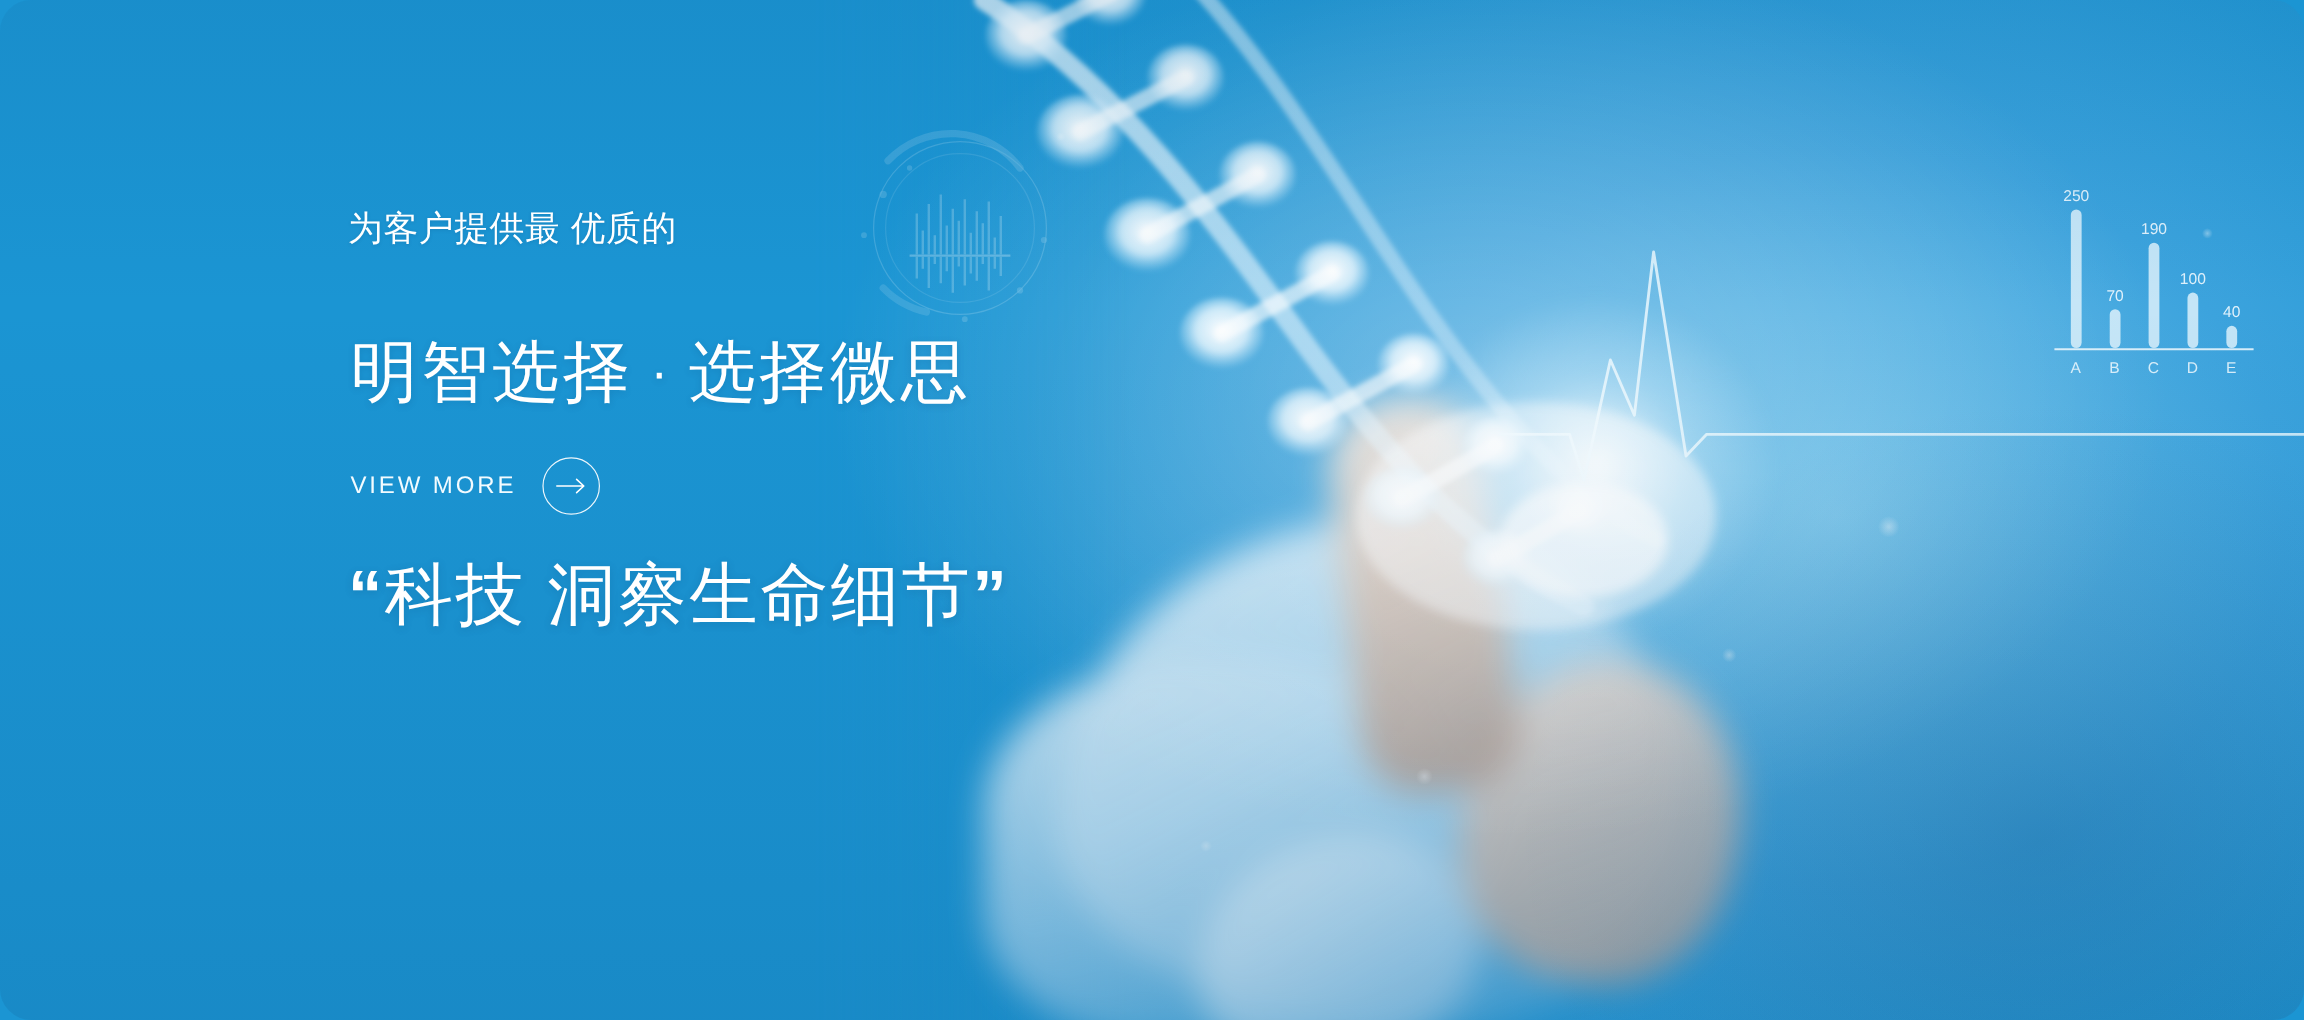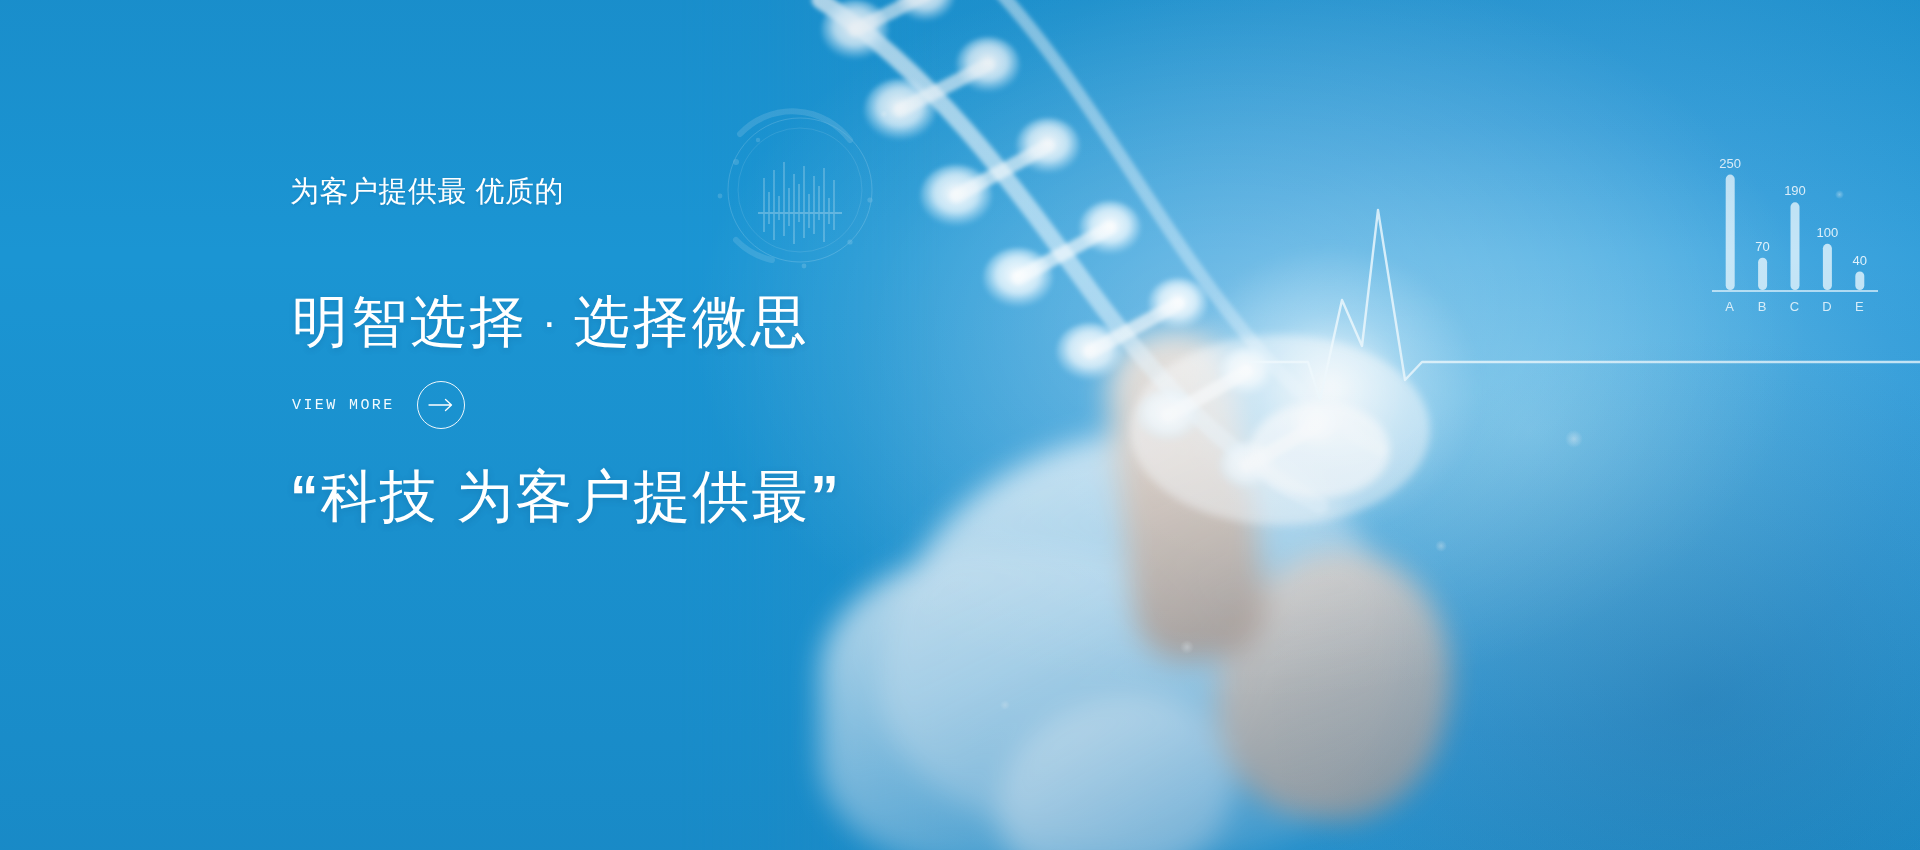--- a/index.html
+++ b/index.html
@@ -3,21 +3,21 @@
 <meta charset="utf-8">
 <title>Hero Banner</title>
 <style>
   html,body{margin:0;padding:0;}
   body{
     width:1920px;height:850px;overflow:hidden;
     background:#1b95d3;
     font-family:"Liberation Sans","DejaVu Sans",sans-serif;
     -webkit-font-smoothing:antialiased;
   }
-  .stage{position:relative;width:1920px;height:850px;overflow:hidden;background:#1b95d3;}
+  .stage{position:relative;width:1920px;height:850px;overflow:hidden;background:#1b95d3;border-radius:26px;}
 
   
   .bg-base{position:absolute;inset:0;
     background:
       radial-gradient(1100px 900px at 1530px 430px, #6fc2ea 0%, #3ca3dd 34%, #1f97d4 62%, #1b95d3 100%),
       linear-gradient(90deg,#1b95d3 0%,#1b95d3 44%,#1c94d2 100%);
   }
   .bg-left-flat{position:absolute;left:0;top:0;width:49%;height:100%;
     background:#1b95d3;
     -webkit-mask-image:linear-gradient(90deg,#000 0%,#000 72%,transparent 100%);
@@ -75,26 +75,26 @@
   
   .content{position:absolute;left:290px;top:0;width:720px;height:850px;}
 
   .subtitle{position:absolute;top:168px;left:0;color:#ffffff;
     font-size:29px;line-height:46px;font-weight:400;letter-spacing:.5px;
     text-shadow:0 1px 3px rgba(0,60,110,.18);white-space:nowrap;}
   .subtitle .l2{display:block;}
 
   .headline{position:absolute;top:274px;left:2px;color:#ffffff;
     font-size:56px;line-height:72px;font-weight:400;letter-spacing:3px;
-    white-space:nowrap;text-shadow:0 2px 6px rgba(0,60,110,.18);margin-top:12px;}
+    white-space:nowrap;text-shadow:0 2px 6px rgba(0,60,110,.18);}
   .headline .dot{padding:0 14px;font-size:44px;vertical-align:4px;}
 
   .viewmore{position:absolute;top:381px;left:2px;display:flex;align-items:center;gap:22px;
     cursor:pointer;user-select:none;}
-  .viewmore .vm-label{color:#f2fbff;font-size:15px;letter-spacing:2.4px;font-weight:400;font-family:Liberation Mono, monospace;}
+  .viewmore .vm-label{color:#f2fbff;font-size:20px;letter-spacing:2.4px;font-weight:400;}
   .viewmore .vm-circle{width:46px;height:46px;border:1px solid rgba(255,255,255,.92);
     border-radius:50%;display:flex;align-items:center;justify-content:center;}
   .viewmore .vm-circle svg{display:block;}
 
   .quote{position:absolute;top:456px;left:0px;color:#ffffff;white-space:nowrap;
     font-size:57px;line-height:80px;letter-spacing:2px;
     text-shadow:0 2px 7px rgba(0,60,110,.20);}
   .quote .strong{font-weight:400;}
   .quote .light{font-weight:400;}
   .quote .qmark{font-weight:700;}
@@ -241,17 +241,17 @@
     <div class="viewmore">
       <span class="vm-label">VIEW MORE</span>
       <span class="vm-circle">
         <svg width="26" height="14" viewBox="0 0 26 14" aria-hidden="true">
           <path d="M1,7 H23 M17.5,1.5 L23.5,7 L17.5,12.5" fill="none" stroke="#ffffff" stroke-width="1.3" stroke-linecap="round" stroke-linejoin="round"></path>
         </svg>
       </span>
     </div>
 
     <div class="quote">
-      <span class="qmark">“</span><span class="strong">科技</span><span class="light"> 为客户提供最</span><span class="qmark">”</span>
+      <span class="qmark">“</span><span class="strong">科技</span><span class="light"> 洞察生命细节</span><span class="qmark">”</span>
     </div>
 
   </div>
 </div>
 
 </body></html>

